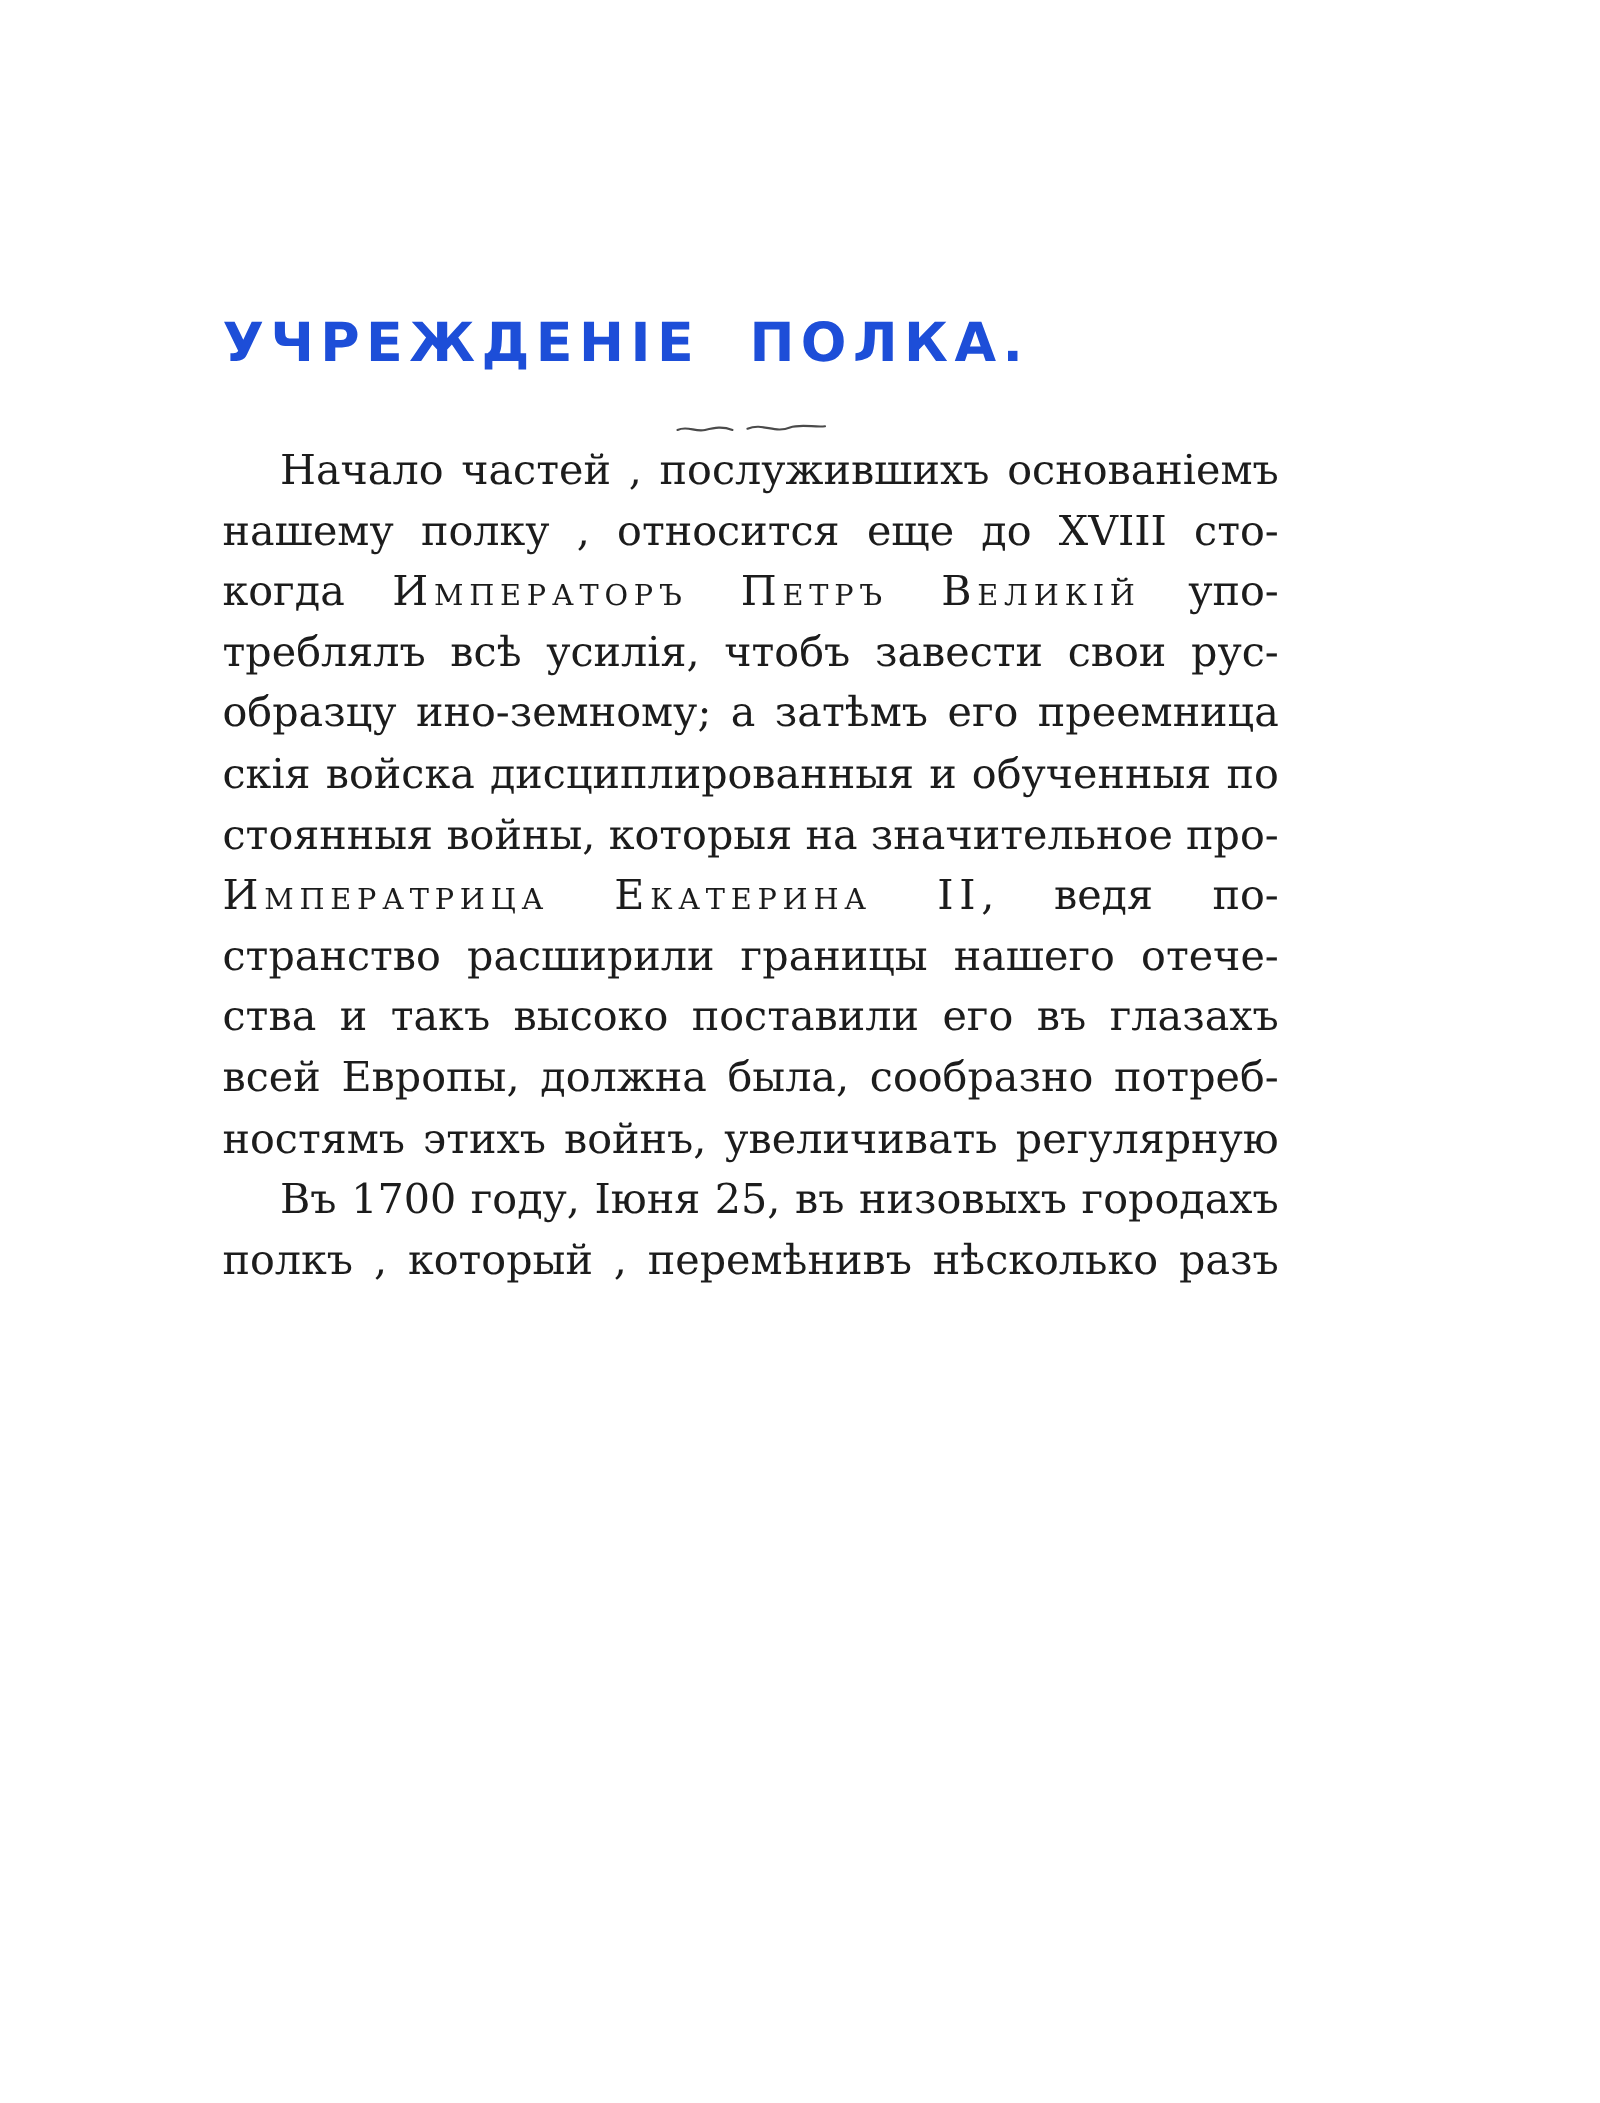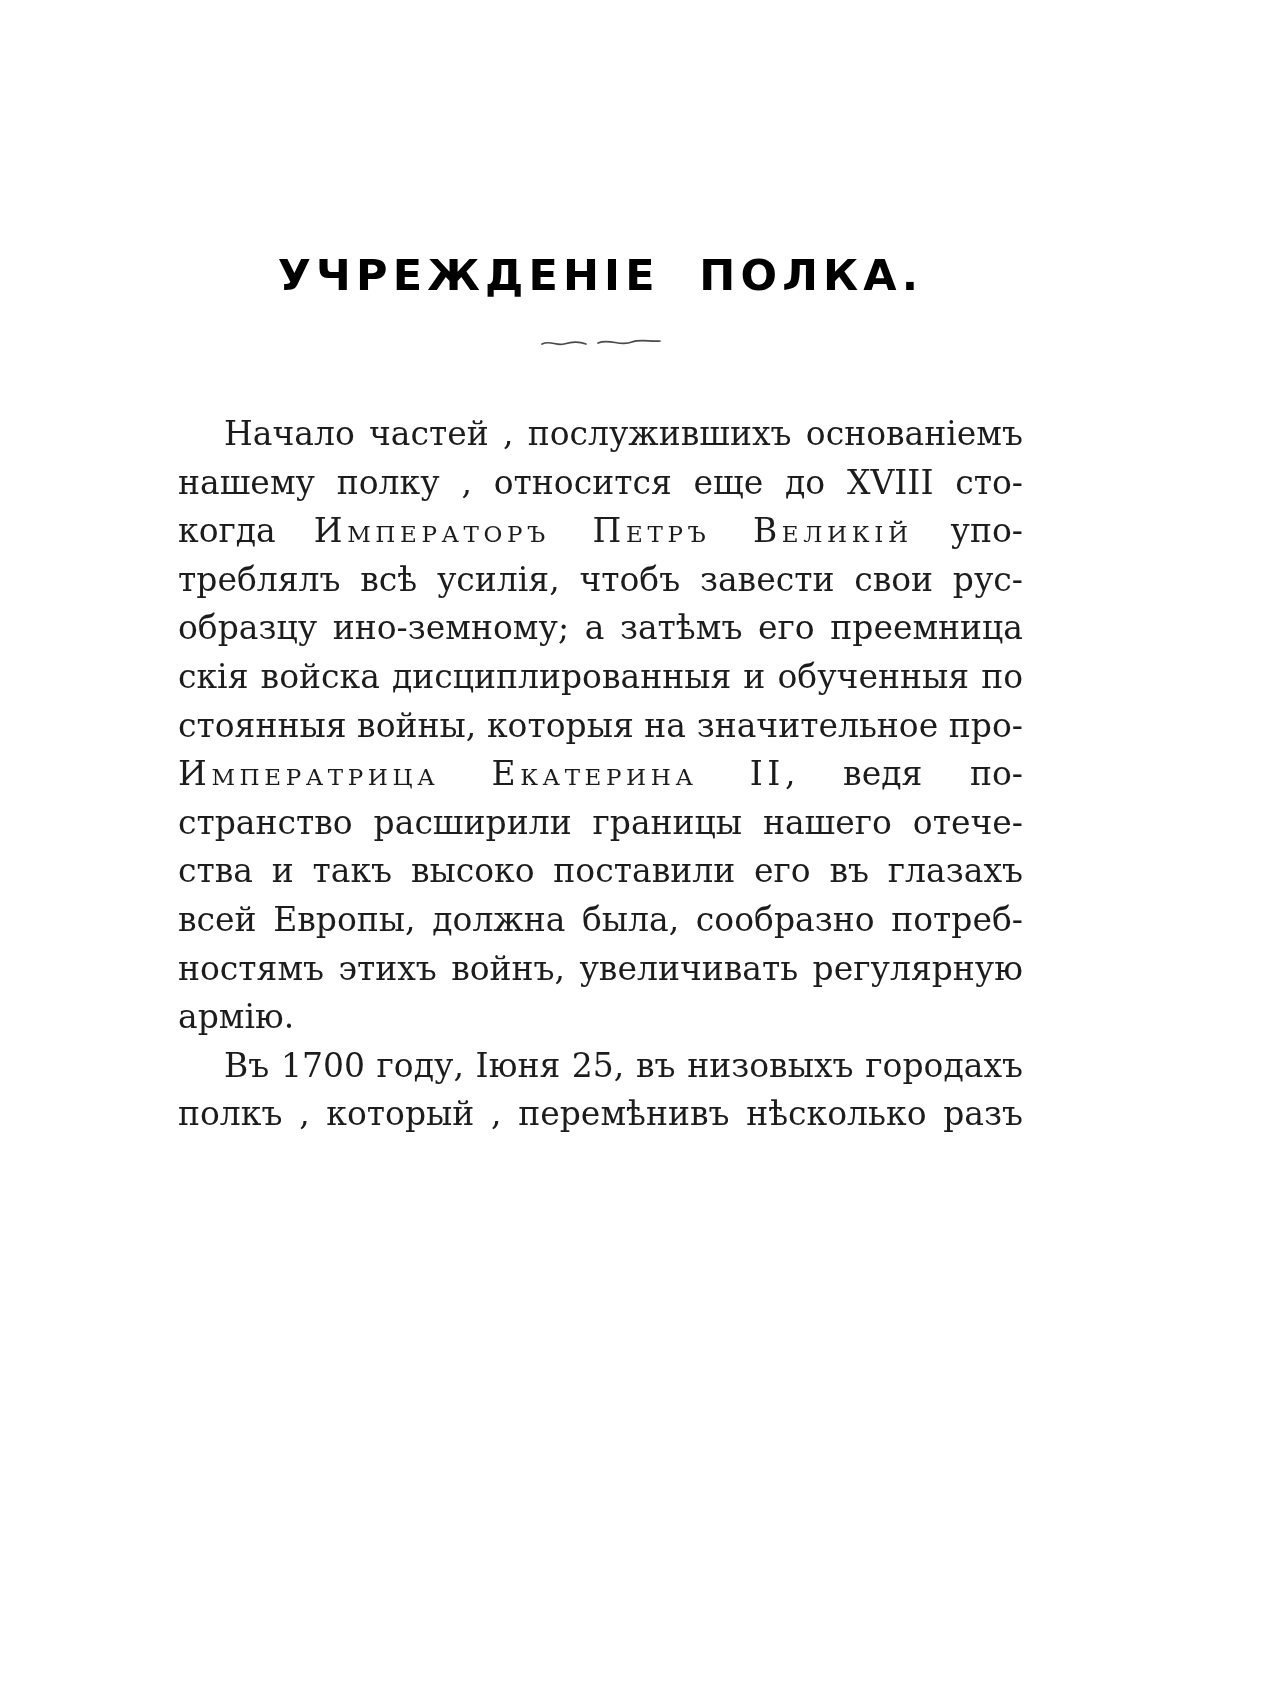--- a/index.html
+++ b/index.html
@@ -17,37 +17,36 @@
     color: #1c1c1c;
   }
   .content {
     position: absolute;
     left: 178px;
     top: 0;
     width: 845px;
   }
   .title {
     margin: 250px 0 0 0;
-    text-align: center;
+    text-align: left;
     font-family: "DejaVu Sans", sans-serif;
     font-weight: bold;
     font-size: 43px;
     letter-spacing: 0.12em;
     word-spacing: 0.45em;
-    color: #000000;
+    color: #1d4ed8;
     white-space: nowrap;
   }
   .divider {
     display: block;
     margin: 34px auto 0 auto;
     width: 130px;
     height: 18px;
   }
   .body-text {
-    margin-top: 58px;
     font-size: 33px;
     line-height: 48.6px;
   }
   .line {
     text-align: justify;
     text-align-last: justify;
     text-justify: inter-word;
   }
   .line.indent {
     text-indent: 46px;
@@ -79,19 +78,18 @@
         <div class="line"><span>когда </span><span class="sc">Императоръ Петръ Великій</span><span> упо-</span></div>
         <div class="line"><span>треблялъ всѣ усилія, чтобъ завести свои рус-</span></div>
         <div class="line"><span>образцу ино-земному; а затѣмъ его преемница</span></div>
         <div class="line"><span>скія войска дисциплированныя и обученныя по</span></div>
         <div class="line"><span>стоянныя войны, которыя на значительное про-</span></div>
         <div class="line"><span class="sc">Императрица Екатерина II</span><span>, ведя по-</span></div>
         <div class="line"><span>странство расширили границы нашего отече-</span></div>
         <div class="line"><span>ства и такъ высоко поставили его въ глазахъ</span></div>
         <div class="line"><span>всей Европы, должна была, сообразно потреб-</span></div>
         <div class="line"><span>ностямъ этихъ войнъ, увеличивать регулярную</span></div>
-        <div class="line endpara"><span>армію.</span></div>
         <div class="line indent"><span>Въ 1700 году, Іюня 25, въ низовыхъ городахъ</span></div>
         <div class="line"><span>полкъ , который , перемѣнивъ нѣсколько разъ</span></div>
       </div>
 
   </div>
 </div>
 
 </body></html>

